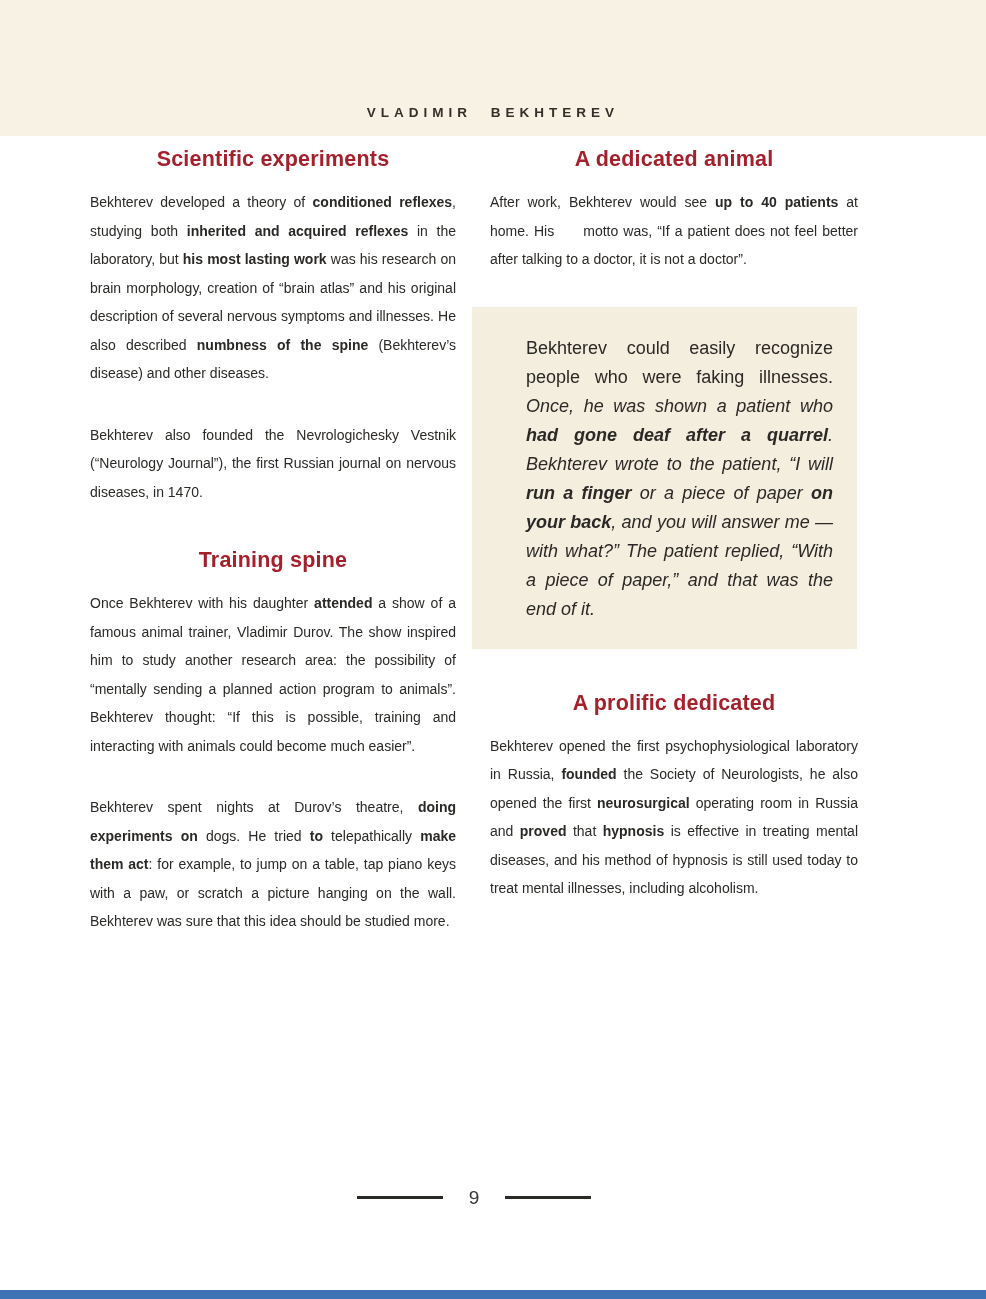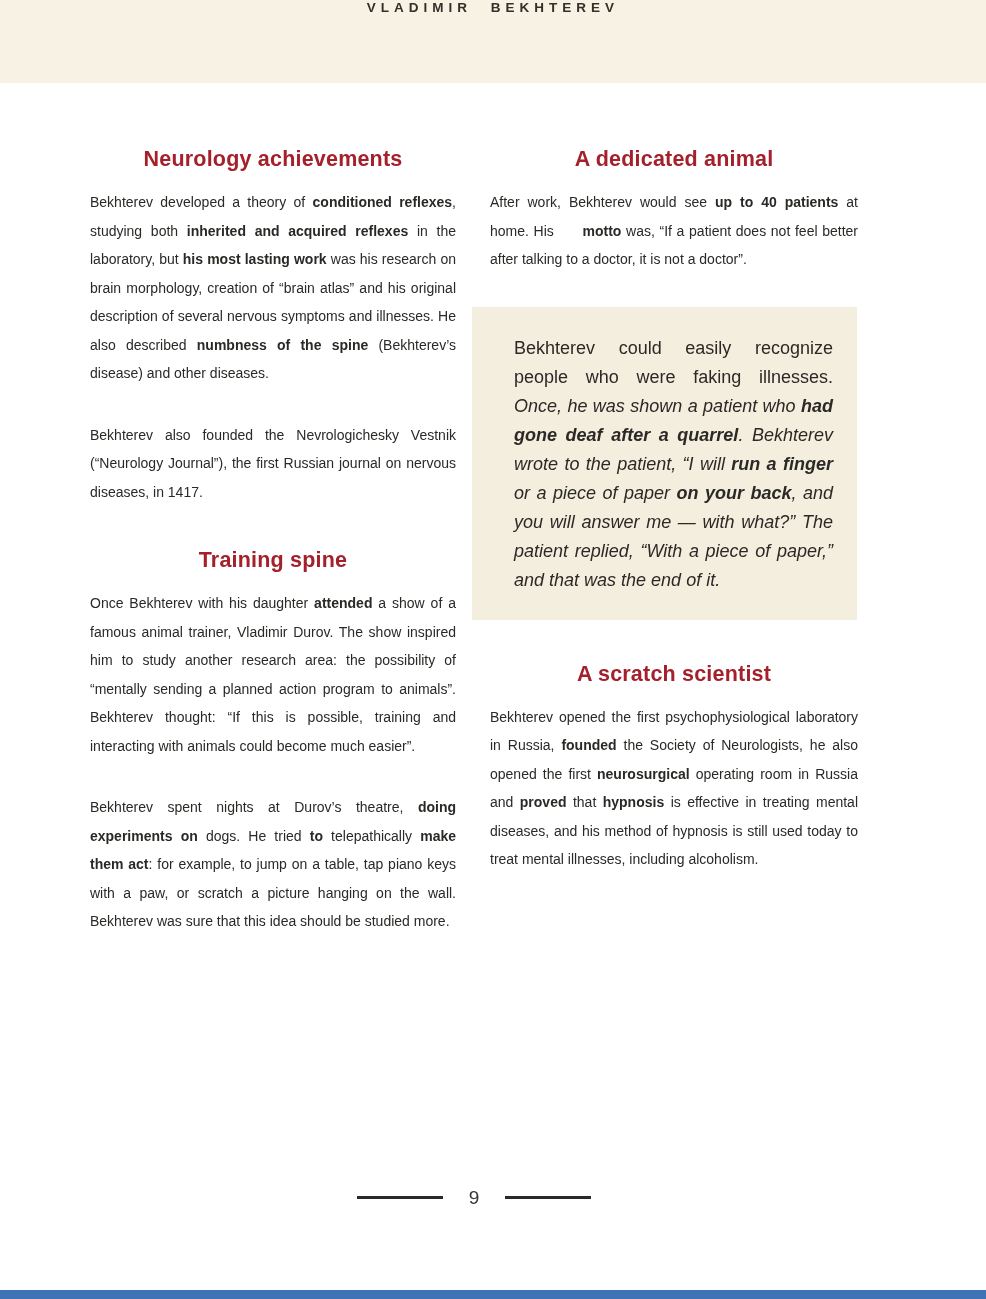--- a/index.html
+++ b/index.html
@@ -3,23 +3,23 @@
 <meta charset="utf-8">
 <style>
   html,body{margin:0;padding:0;}
   body{
     width:986px;height:1299px;position:relative;background:#ffffff;
     font-family:"Liberation Sans", sans-serif;
     color:var(--text,#2b2926);
     overflow:hidden;
   }
   .band{
-    position:absolute;top:0;left:0;right:0;height:83px;
+    position:absolute;top:0;left:0;right:0;height:136px;
     background:var(--band_bg,#f7f2e4);
-    display:flex;justify-content:center;
+    display:flex;align-items:flex-end;justify-content:center;
   }
   .band .running-title{
     padding-bottom:16px;
     font-size:13.5px;font-weight:700;
     letter-spacing:5px;word-spacing:10px;
     color:#33302a;
   }
   .col{position:absolute;top:113px;}
   .col-left{left:90px;width:366px;}
   .col-right{left:490px;width:368px;}
@@ -30,21 +30,21 @@
   }
   .col > h2.section-heading:first-child{margin-top:34px;}
   p.body{
     font-size:14px;line-height:28.5px;margin:0 0 33px 0;
     text-align:justify;
   }
   .quote-box{
     background:var(--box_bg,#f4eedf);
     width:385px;box-sizing:border-box;
     margin:30px 8px 12px -18px;
-    padding:27px 24px 25px 42px;
+    padding:27px 24px 25px 54px;
   }
   .quote-box p{
     font-size:18px;line-height:29px;margin:0;text-align:justify;
   }
   .footer{
     position:absolute;left:90px;width:768px;top:1188px;
     display:flex;align-items:center;justify-content:center;gap:26px;
   }
   .footer .rule{width:86px;height:2.5px;background:var(--rule,#2b2926);}
   .footer .page-num{font-size:19px;color:#353535;line-height:1;}
@@ -54,35 +54,35 @@
   }
 </style>
 </head>
 <body>
 
 <div class="band">
   <span class="running-title">VLADIMIR BEKHTEREV</span>
 </div>
 
 <div class="col col-left">
-  <h2 class="section-heading">Neurology achievements</h2>
+  <h2 class="section-heading">Scientific experiments</h2>
   <p class="body">Bekhterev developed a theory of <span style="font-weight: 700;">conditioned reflexes</span>, studying both <span style="font-weight: 700;">inherited and acquired reflexes</span> in the laboratory, but <span style="font-weight: 700;">his most lasting work</span> was his research on brain morphology, creation of “brain atlas” and his original description of several nervous symptoms and illnesses. He also described <span style="font-weight: 700;">numbness of the spine</span> (Bekhterev’s disease) and other diseases.</p>
-  <p class="body">Bekhterev also founded the Nevrologichesky Vestnik (“Neurology Journal”), the first Russian journal on nervous diseases, in 1417.</p>
+  <p class="body">Bekhterev also founded the Nevrologichesky Vestnik (“Neurology Journal”), the first Russian journal on nervous diseases, in 1470.</p>
   <h2 class="section-heading">Training spine</h2>
   <p class="body">Once Bekhterev with his daughter <span style="font-weight: 700;">attended</span> a show of a famous animal trainer, Vladimir Durov. The show inspired him to study another research area: the possibility of “mentally sending a planned action program to animals”. Bekhterev thought: “If this is possible, training and interacting with animals could become much easier”.</p>
   <p class="body">Bekhterev spent nights at Durov’s theatre, <span style="font-weight: 700;">doing experiments on</span> dogs. He tried <span style="font-weight: 700;">to</span> telepathically <span style="font-weight: 700;">make them act</span>: for example, to jump on a table, tap piano keys with a paw, or scratch a picture hanging on the wall. Bekhterev was sure that this idea should be studied more.</p>
 </div>
 
 <div class="col col-right">
   <h2 class="section-heading">A dedicated animal</h2>
-  <p class="body">After work, Bekhterev would see <span style="font-weight: 700;">up to 40 patients</span> at home. His <span style="font-weight: 700; margin-left: 24px;">motto</span> was, “If a patient does not feel better after talking to a doctor, it is not a doctor”.</p>
+  <p class="body">After work, Bekhterev would see <span style="font-weight: 700;">up to 40 patients</span> at home. His <span style="font-weight: 400; margin-left: 24px;">motto</span> was, “If a patient does not feel better after talking to a doctor, it is not a doctor”.</p>
   <aside class="quote-box">
     <p>Bekhterev could easily recognize people who were faking illnesses. <span style="font-style: italic;">Once, he was shown a patient who </span><span style="font-weight: 700; font-style: italic;">had gone deaf after a quarrel</span><span style="font-style: italic;">. Bekhterev wrote to the patient, “I will </span><span style="font-weight: 700; font-style: italic;">run a finger</span><span style="font-style: italic;"> or a piece of paper </span><span style="font-weight: 700; font-style: italic;">on your back</span><span style="font-style: italic;">, and you will answer me — with what?” The patient replied, “With a piece of paper,” and that was the end of it.</span></p>
   </aside>
-  <h2 class="section-heading">A scratch scientist</h2>
+  <h2 class="section-heading">A prolific dedicated</h2>
   <p class="body">Bekhterev opened the first psychophysiological laboratory in Russia, <span style="font-weight: 700;">founded</span> the Society of Neurologists, he also opened the first <span style="font-weight: 700;">neurosurgical</span> operating room in Russia and <span style="font-weight: 700;">proved</span> that <span style="font-weight: 700;">hypnosis</span> is effective in treating mental diseases, and his method of hypnosis is still used today to treat mental illnesses, including alcoholism.</p>
 </div>
 
 <div class="footer">
   <span class="rule"></span>
   <span class="page-num">9</span>
   <span class="rule"></span>
 </div>
 
 <div class="bottom-bar"></div>

